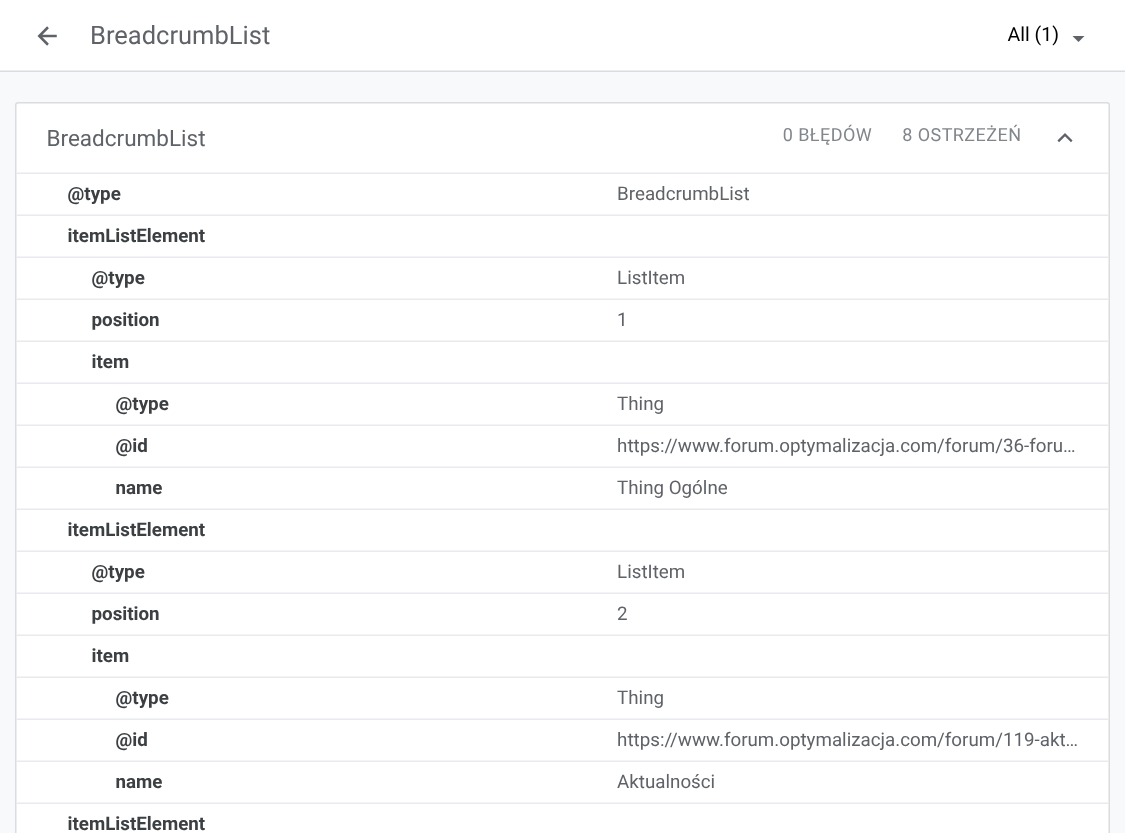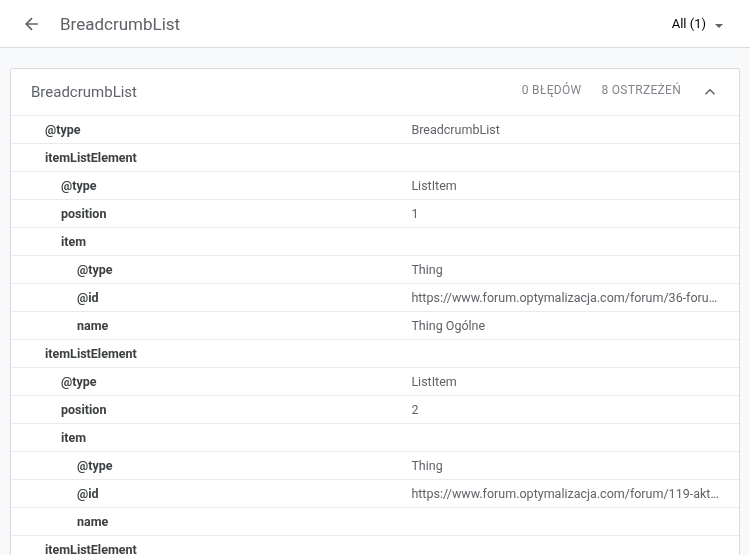--- a/index.html
+++ b/index.html
@@ -198,20 +198,21 @@
       <div class="row">
         <div class="key bold indent-2">@type</div>
         <div class="val">Thing</div>
       </div>
       <div class="row">
         <div class="key bold indent-2">@id</div>
         <div class="val">https://www.forum.optymalizacja.com/forum/119-aktualno%C5%9Bci</div>
       </div>
       <div class="row">
         <div class="key bold indent-2">name</div>
+        <div class="val">Aktualności</div>
       </div>
 
       <div class="row">
         <div class="key bold">itemListElement</div>
         <div class="val"></div>
       </div>
 
     </div>
   </div>
 </div>

